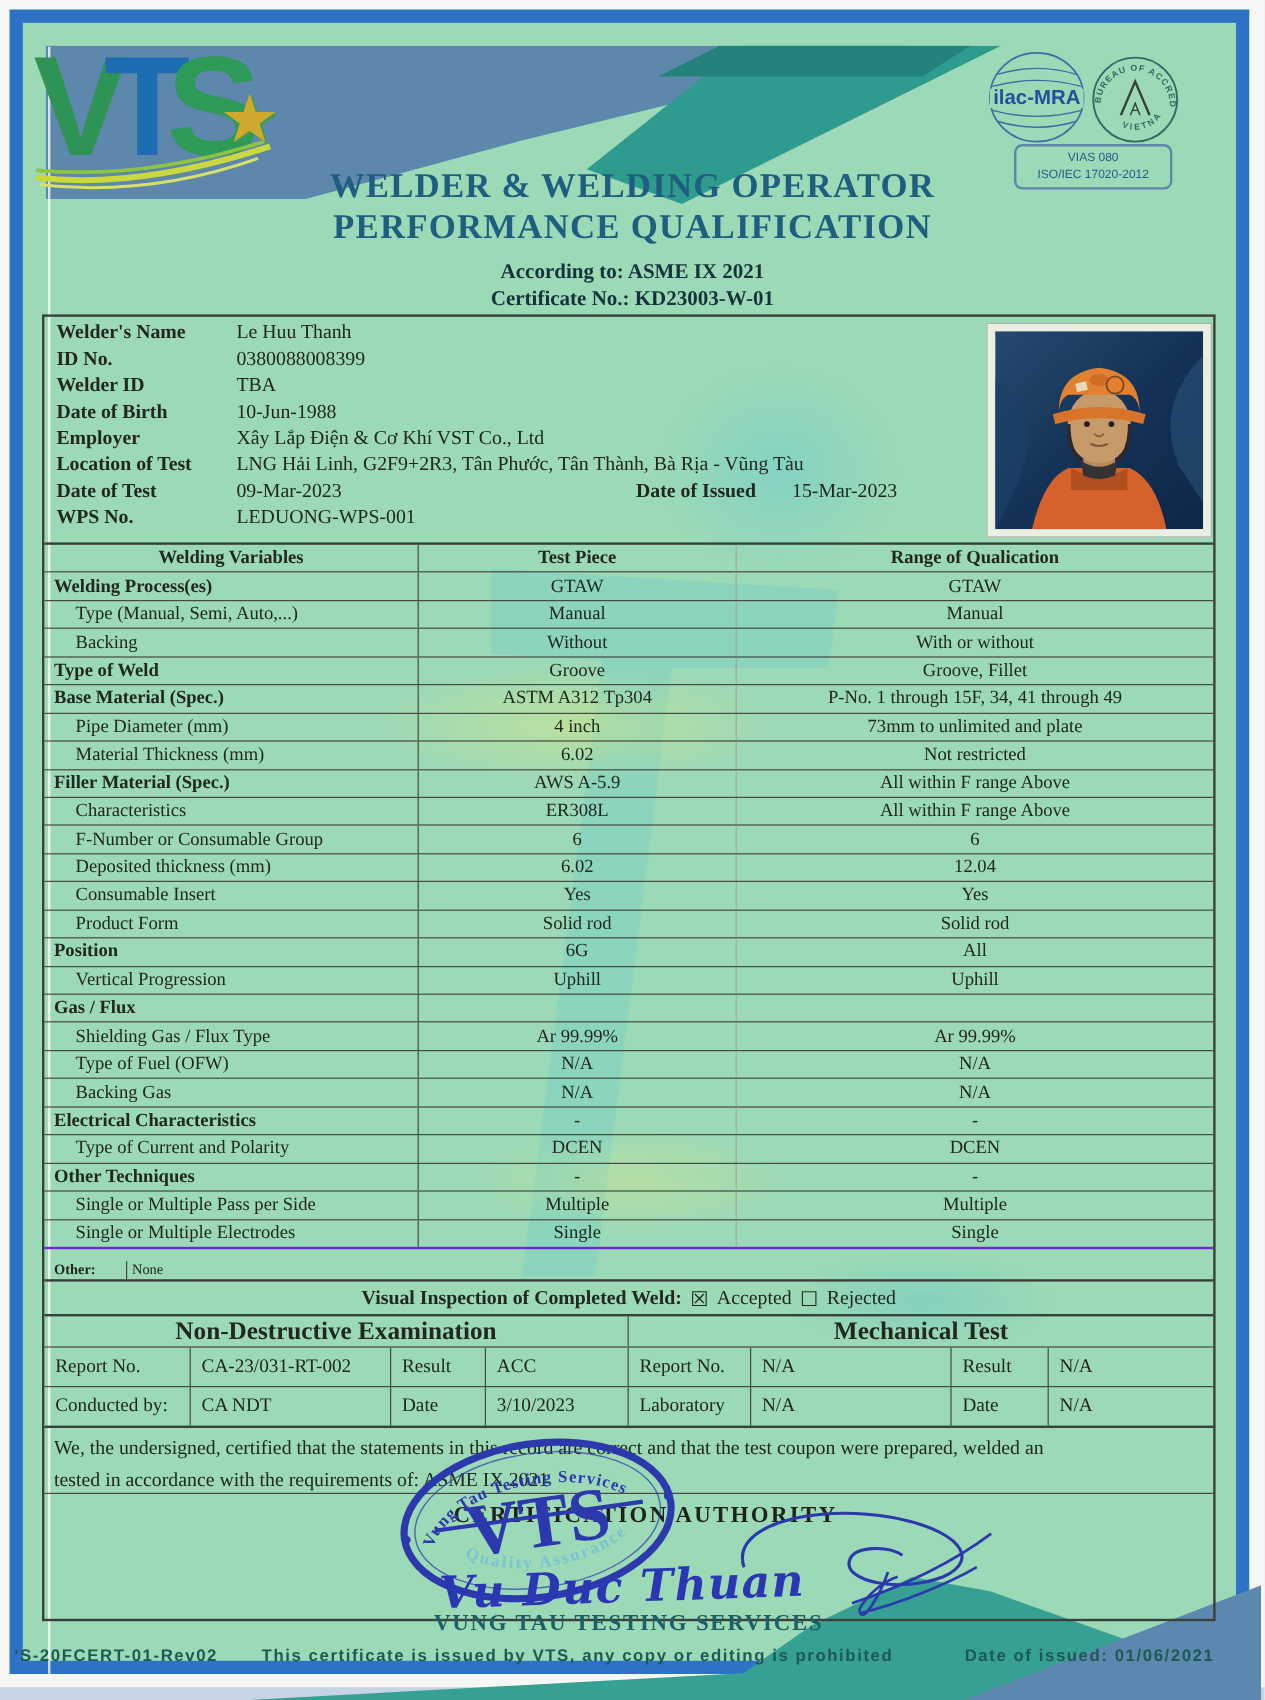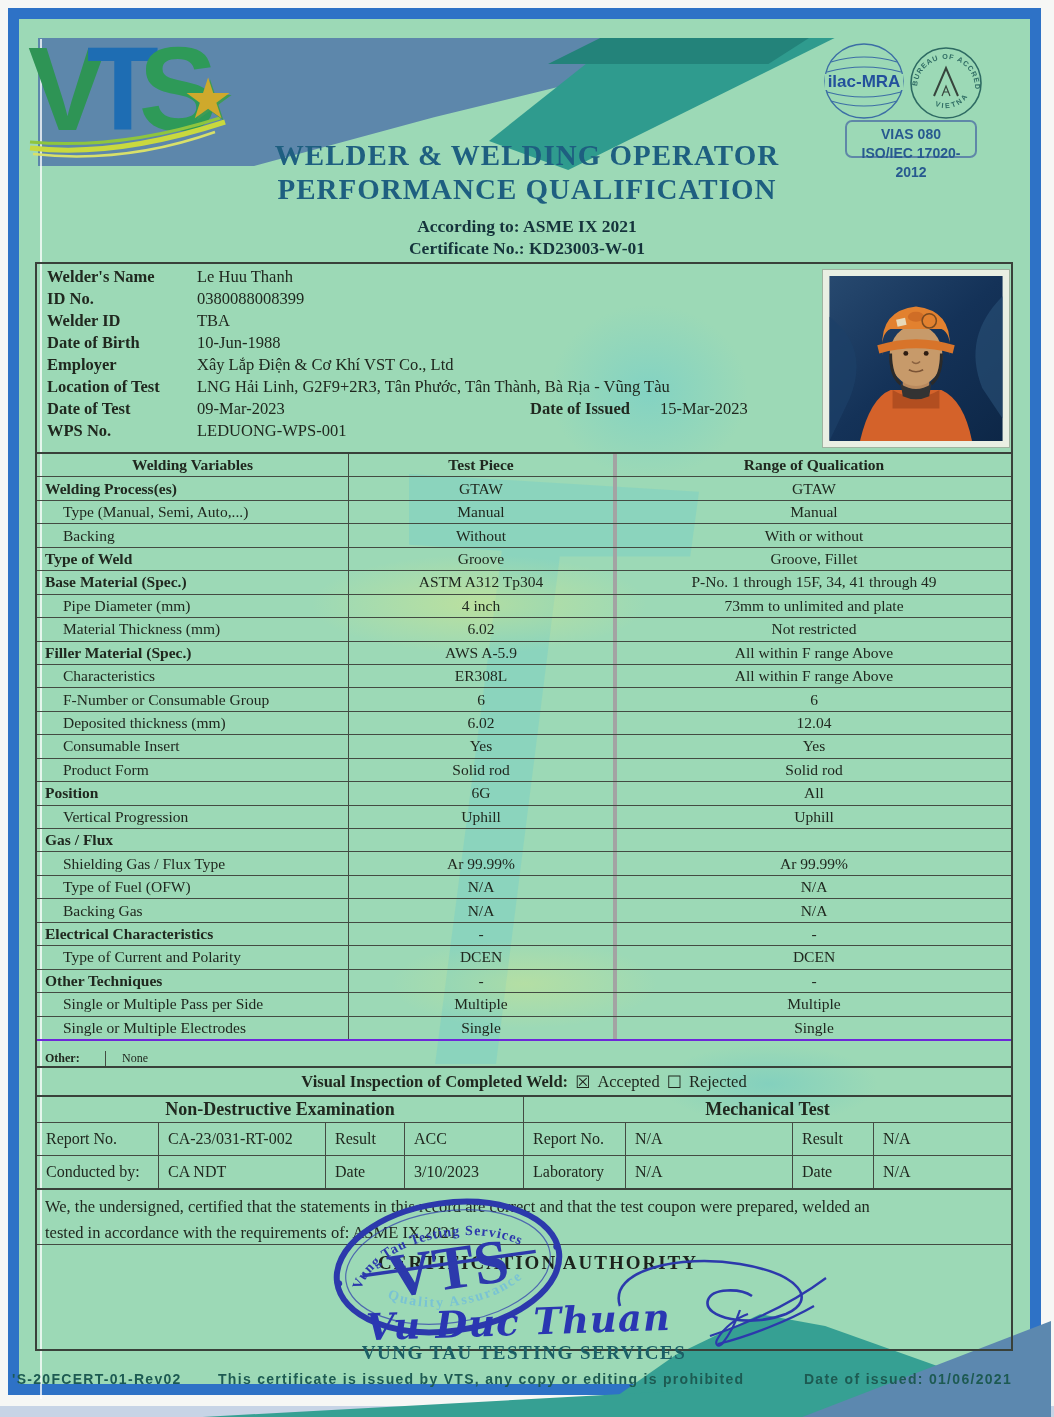--- a/index.html
+++ b/index.html
@@ -36,21 +36,21 @@
         font-weight:900;font-size:118px;line-height:1;letter-spacing:-20px;}
   .vts-logo .lv{color:#2e9455;} .vts-logo .lt{color:#1e6db3;} .vts-logo .ls{color:#2e9a58;}
   .logo-star{position:absolute;left:183px;top:66px;font-size:56px;color:#cfa92c;z-index:3;text-shadow:2px 2px 0 #3f9b55;}
   .swoosh{position:absolute;left:25px;top:100px;z-index:2;}
 
   
   .ilac{position:absolute;left:823px;top:42px;width:82px;height:78px;z-index:2;}
   .boa{position:absolute;left:908px;top:46px;width:76px;height:74px;z-index:2;}
   .vias{position:absolute;left:845px;top:120px;width:132px;height:38px;z-index:2;box-sizing:border-box;
         border:2px solid #5f87a8;border-radius:7px;text-align:center;color:#27598f;
-        font-family:"Liberation Sans",sans-serif;font-weight:bold;font-size:14px;line-height:1.35;padding-top:3px;}
+        font-family:"Liberation Sans",sans-serif;font-weight:normal;font-size:10px;line-height:1.35;padding-top:3px;}
 
   
   .title{position:absolute;left:0;top:138px;width:1054px;text-align:center;z-index:2;
         color:#1e5f80;font-weight:bold;font-size:29px;letter-spacing:1px;line-height:1.18;}
   .subline{position:absolute;left:0;width:1054px;text-align:center;z-index:2;color:#15333b;
         font-weight:bold;font-size:17.5px;}
   .sub1{top:216px;} .sub2{top:238px;}
 
   
   .cert-box{position:absolute;left:35px;top:262px;width:978px;z-index:2;box-sizing:border-box;
@@ -66,36 +66,36 @@
   .photo svg{display:block;width:100%;height:100%;}
 
   
   .vtable{display:flex;flex-direction:column;height:585px;border-top:2px solid #39413a;font-size:15.5px;}
   .trow{flex:1;display:flex;border-top:1px solid #434b42;align-items:stretch;}
   .trow:first-child{border-top:none;}
   .c1{width:311px;flex:none;display:flex;align-items:center;padding-left:8px;box-sizing:border-box;}
   .c1.cat{font-weight:bold;} .c1.sub{padding-left:26px;}
   .c2{width:265px;flex:none;display:flex;align-items:center;justify-content:center;
         border-left:1px solid #434b42;box-sizing:border-box;}
-  .c3{flex:1;display:flex;align-items:center;justify-content:center;border-left:4px solid #a3a3a3;}
+  .c3{flex:1;display:flex;align-items:center;justify-content:center;border-left:1px solid #a3a3a3;}
   .thead .c1,.thead .c2,.thead .c3{font-weight:bold;justify-content:center;padding-left:0;font-size:15.5px;}
 
   
   .other-row{display:flex;height:25px;border-top:2px solid #6d28d9;font-size:12px;align-items:flex-end;}
   .oc1{width:68px;flex:none;display:flex;align-items:center;padding-left:8px;font-weight:bold;box-sizing:border-box;}
-  .oc2{flex:1;display:flex;align-items:center;padding-left:16px;border-left:1px solid #434b42;}
+  .oc2{flex:1;display:flex;align-items:center;padding-left:4px;border-left:1px solid #434b42;}
 
   
   .visual-row{display:flex;height:27px;border-top:2px solid #39413a;align-items:center;justify-content:center;
         gap:7px;font-size:16.5px;}
   .visual-row .vbold{font-weight:bold;}
   .chk{font-size:17px;position:relative;top:1px;}
 
   
-  .exam-head{display:flex;height:25px;border-top:2px solid #39413a;font-weight:bold;font-size:18px;}
+  .exam-head{display:flex;height:25px;border-top:2px solid #39413a;font-weight:bold;font-size:21px;}
   .eh1{width:486px;flex:none;display:flex;align-items:center;justify-content:center;}
   .eh2{flex:1;display:flex;align-items:center;justify-content:center;border-left:1px solid #434b42;}
   .exam-row{display:flex;height:32px;border-top:1px solid #434b42;font-size:16px;align-items:stretch;}
   .ec{display:flex;align-items:center;padding-left:9px;box-sizing:border-box;border-left:1px solid #434b42;white-space:nowrap;}
   .ec:first-child{border-left:none;}
   .ew0{width:121px;flex:none;} .ew1{width:167px;flex:none;} .ew2{width:79px;flex:none;} .ew3{width:119px;flex:none;}
   .ew4{width:102px;flex:none;} .ew5{width:167px;flex:none;} .ew6{width:81px;flex:none;} .ew7{flex:1;}
 
   
   .statement{height:56px;border-top:2px solid #39413a;padding:4px 8px 0 8px;font-size:16.5px;line-height:1.55;box-sizing:border-box;}

